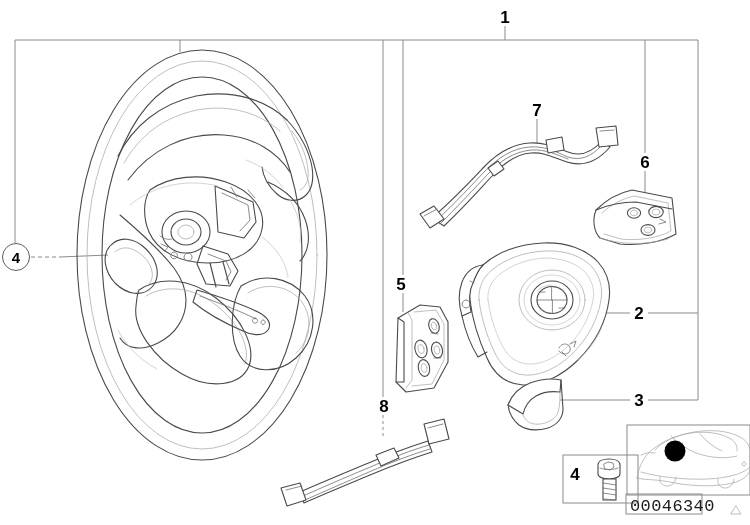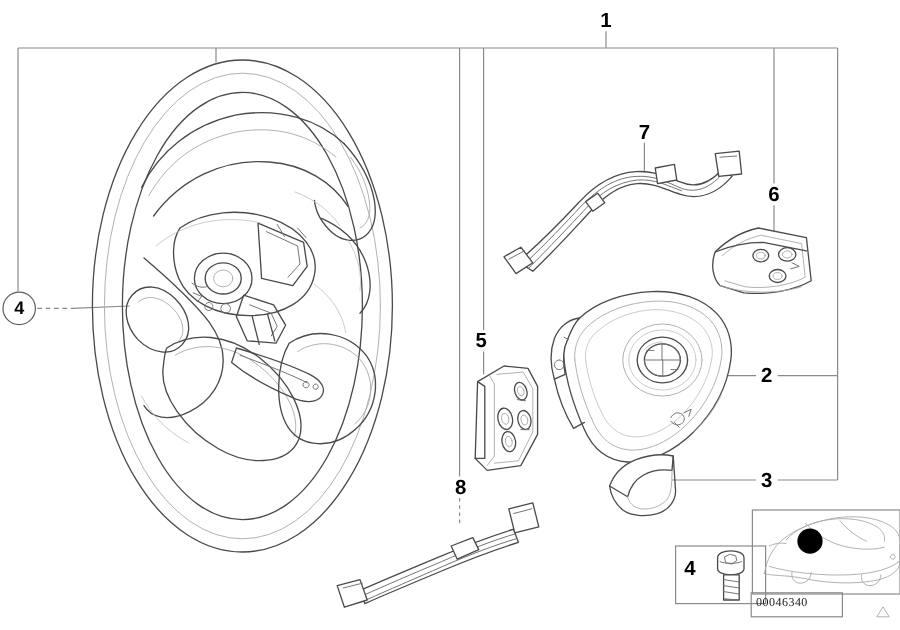--- a/index.html
+++ b/index.html
@@ -50,22 +50,22 @@
     left: 50%;
     top: 50%;
     transform: translate(-50%, -50%);
     font-family: "Liberation Sans", sans-serif;
     font-weight: bold;
     font-size: 15px;
     color: #000000;
   }
   .partnumber {
     position: absolute;
-    font-family: Liberation Serif, serif;
-    font-size: 10px;
+    font-family: Liberation Mono, monospace;
+    font-size: 17px;
     letter-spacing: 0.4px;
     color: #1a1a1a;
     white-space: nowrap;
   }
 </style>
 </head>
 <body>
 
 <div id="diagram-root">
 

